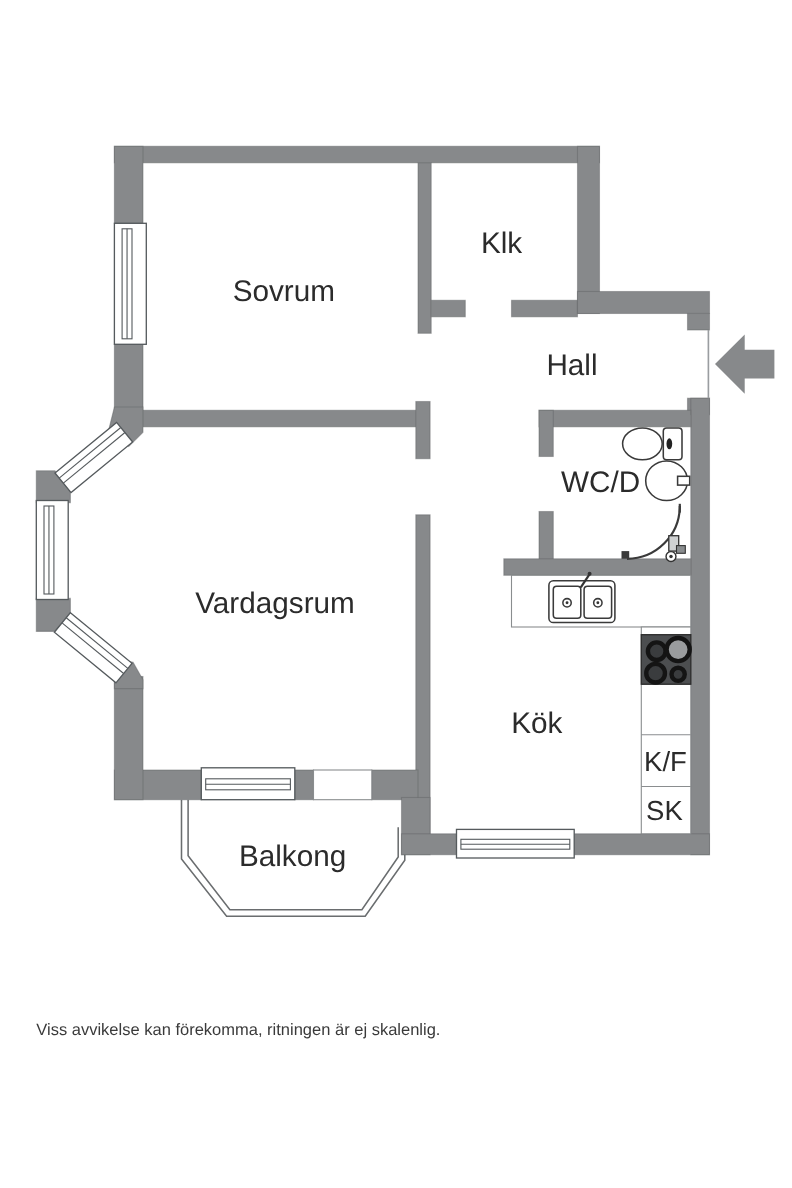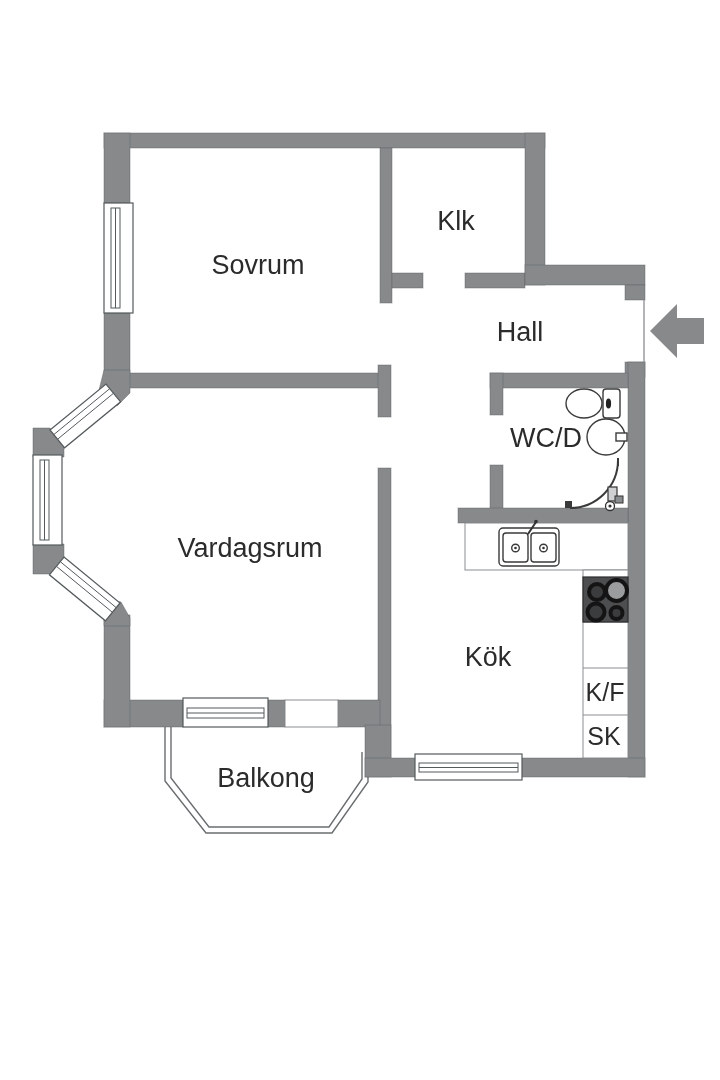--- a/index.html
+++ b/index.html
@@ -152,13 +152,14 @@
     <text class="room-label" x="520" y="341">Hall</text>
     <text class="room-label" x="546" y="447">WC/D</text>
     <text class="room-label" x="250" y="557">Vardagsrum</text>
     <text class="room-label" x="488" y="666">Kök</text>
     <text class="cell-label" x="605" y="701">K/F</text>
     <text class="cell-label" x="604" y="745">SK</text>
     <text class="room-label" x="266" y="787">Balkong</text>
   </g>
 </svg>
 
+<div class="disclaimer">Viss avvikelse kan förekomma, ritningen är ej skalenlig.</div>
 </div>
 
 </body></html>

